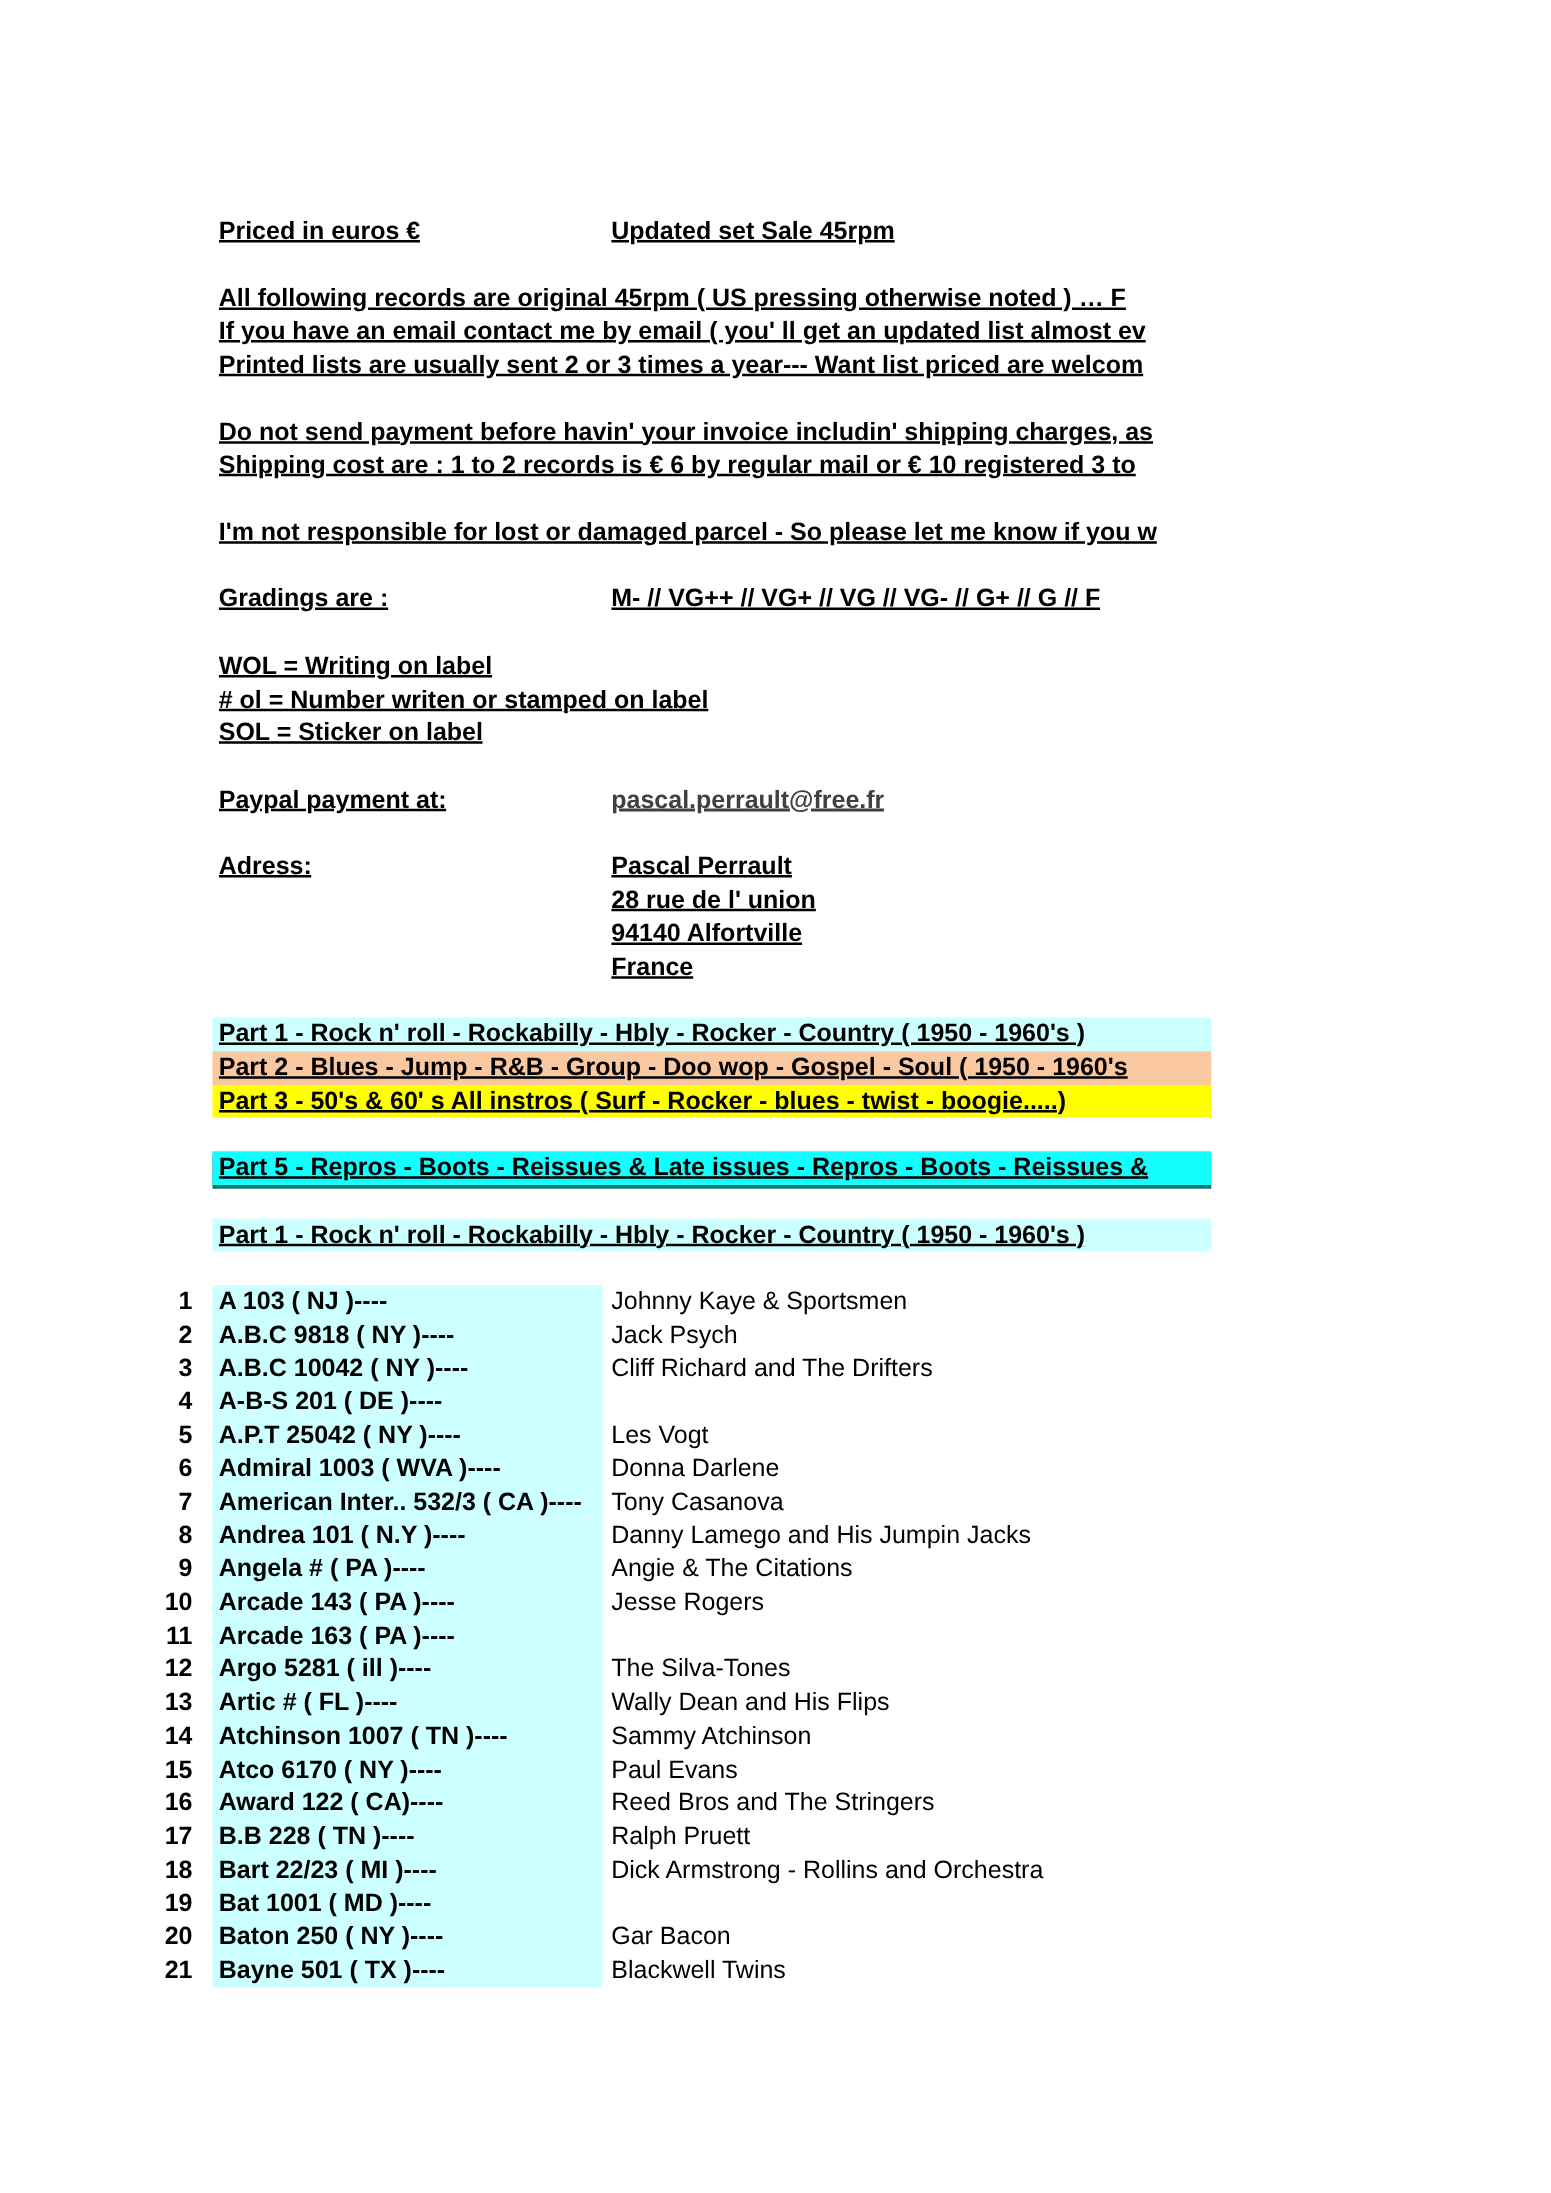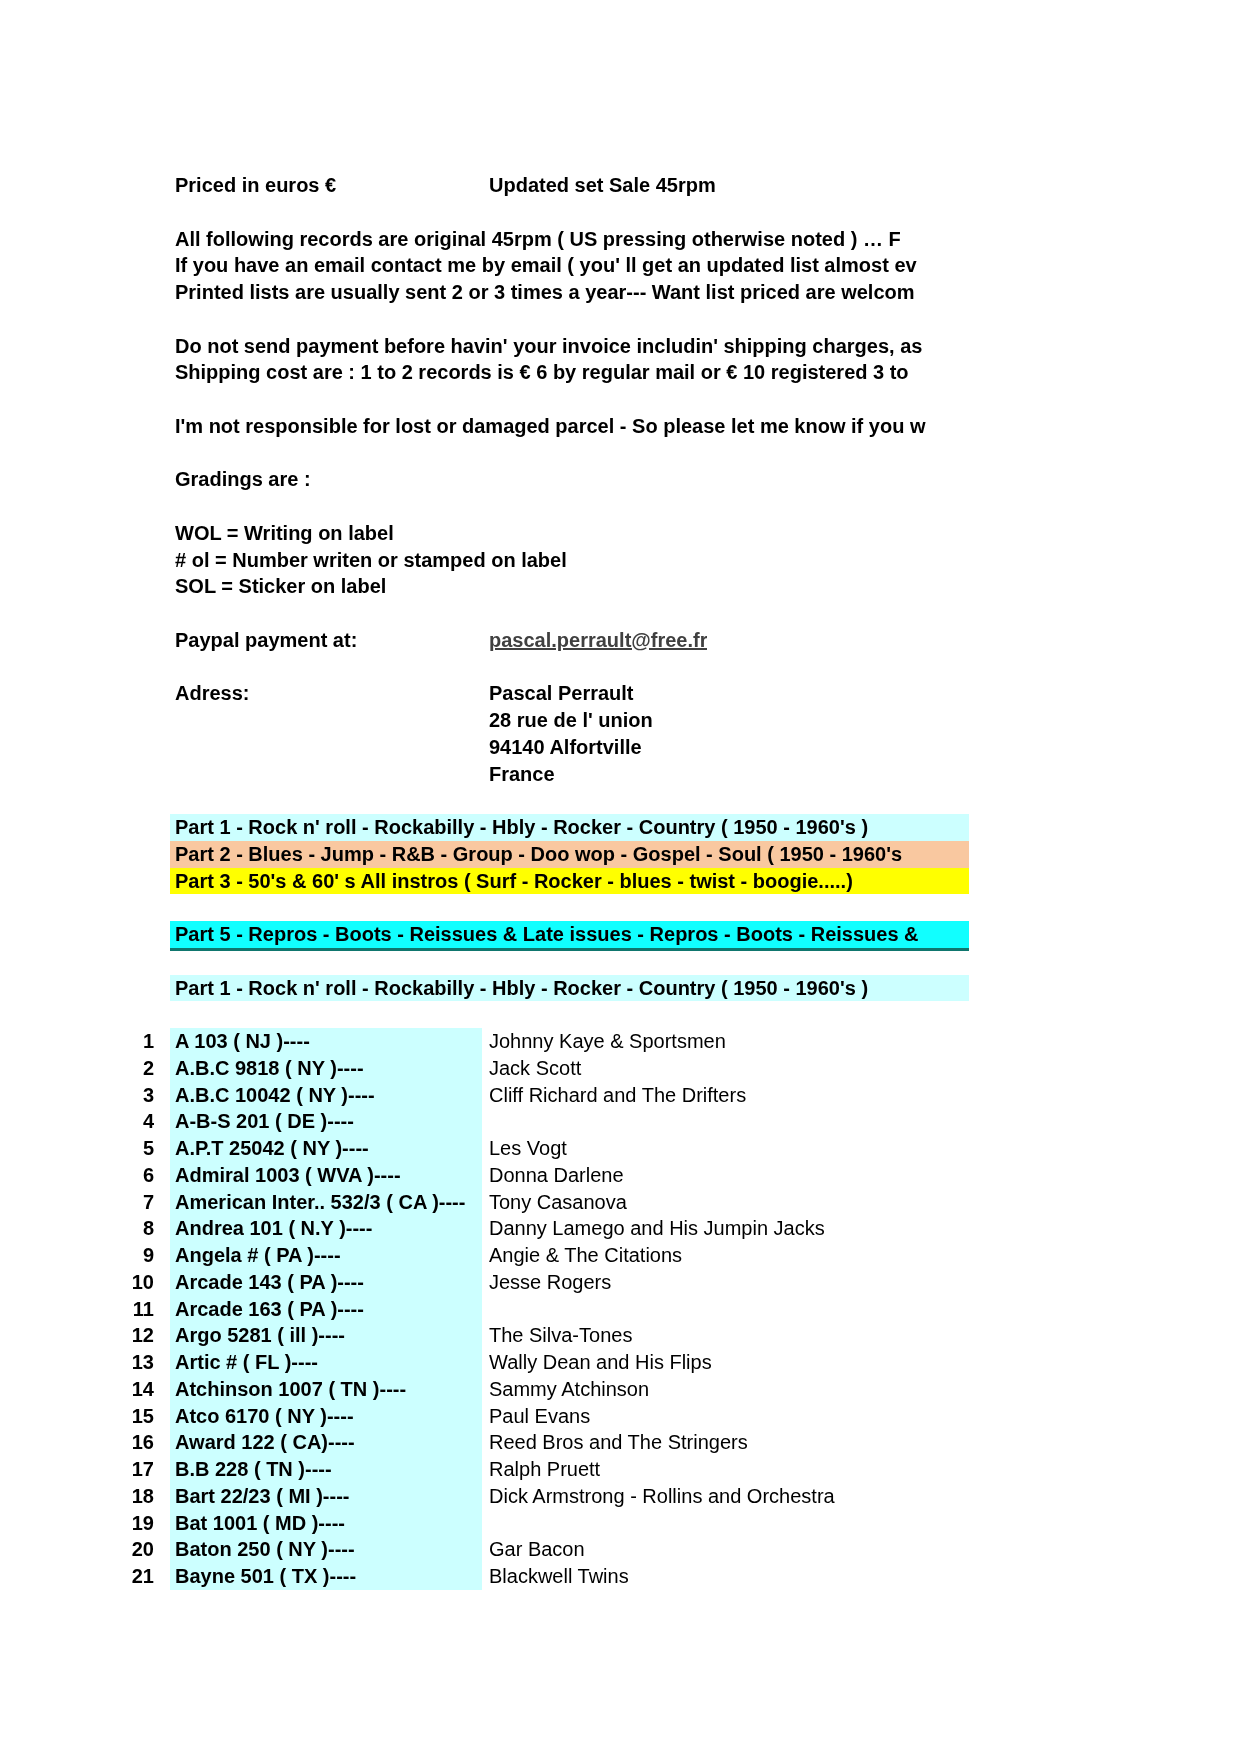--- a/index.html
+++ b/index.html
@@ -2,21 +2,21 @@
 <html><head>
 <meta charset="utf-8">
 <style>
   html, body { margin:0; padding:0; background:#ffffff; }
   body { width:1241px; height:1754px; position:relative; overflow:hidden;
          font-family:"Liberation Sans", sans-serif; color:#000; }
   .sheet { position:absolute; left:0; top:0; width:1241px; height:1754px; }
   .row { position:absolute; left:0; width:1241px; height:26.75px; }
   .cell { position:absolute; top:0; height:26.75px; line-height:26.75px;
           font-size:20px; white-space:nowrap; overflow:hidden; }
-  .b { font-weight:bold; }
+  .b { font-weight:bold;text-decoration:underline; }
   .c1 { left:175px; }
   .c2 { left:489px; }
   .clip-wide { width:778px; }         
   .band { position:absolute; left:170px; width:783px; height:26.75px;padding-left:16px; }
   .band .cell { left:5px; width:778px; }
   .num { left:120px; width:34px; text-align:right; font-weight:bold; }
   .label-bg { position:absolute; left:170px; width:312px; height:26.75px; background:#ccffff; }
   .label { left:175px; width:306px; font-weight:bold; }
   .artist { left:489px; width:460px; font-weight:normal; }
   a.link { color:#404040; text-decoration:underline; }
@@ -47,20 +47,21 @@
   <div class="row" style="top:359.25px">
     <div class="cell b c1 clip-wide">Shipping cost are : 1 to 2 records is € 6 by regular mail or € 10 registered 3 to</div>
   </div>
 
   <div class="row" style="top:412.75px">
     <div class="cell b c1 clip-wide">I'm not responsible for lost or damaged parcel - So please let me know if you w</div>
   </div>
 
   <div class="row" style="top:466.25px">
     <div class="cell b c1">Gradings are :</div>
+    <div class="cell b c2">M- // VG++ // VG+ // VG // VG- // G+ // G //  F</div>
   </div>
 
   <div class="row" style="top:519.75px">
     <div class="cell b c1">WOL = Writing on label</div>
   </div>
   <div class="row" style="top:546.5px">
     <div class="cell b c1"># ol = Number writen or stamped on label</div>
   </div>
   <div class="row" style="top:573.25px">
     <div class="cell b c1">SOL = Sticker on label</div>
@@ -113,21 +114,21 @@
     <div class="row" style="top:1028px">
         <div class="label-bg"></div>
         <div class="cell num">1</div>
         <div class="cell label">A 103 ( NJ )----</div>
         <div class="cell artist">Johnny Kaye &amp; Sportsmen</div>
       </div>
     <div class="row" style="top:1054.75px">
         <div class="label-bg"></div>
         <div class="cell num">2</div>
         <div class="cell label">A.B.C   9818 ( NY )----</div>
-        <div class="cell artist">Jack Scott</div>
+        <div class="cell artist">Jack Psych</div>
       </div>
     <div class="row" style="top:1081.5px">
         <div class="label-bg"></div>
         <div class="cell num">3</div>
         <div class="cell label">A.B.C 10042 ( NY )----</div>
         <div class="cell artist">Cliff Richard and The Drifters</div>
       </div>
     <div class="row" style="top:1108.25px">
         <div class="label-bg"></div>
         <div class="cell num">4</div>

